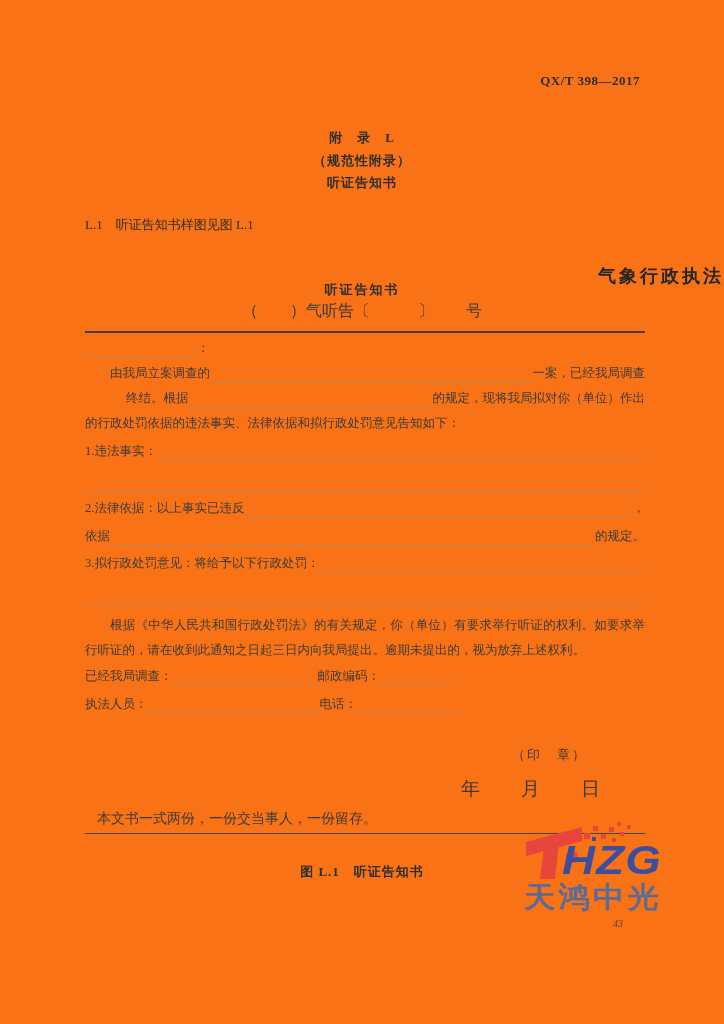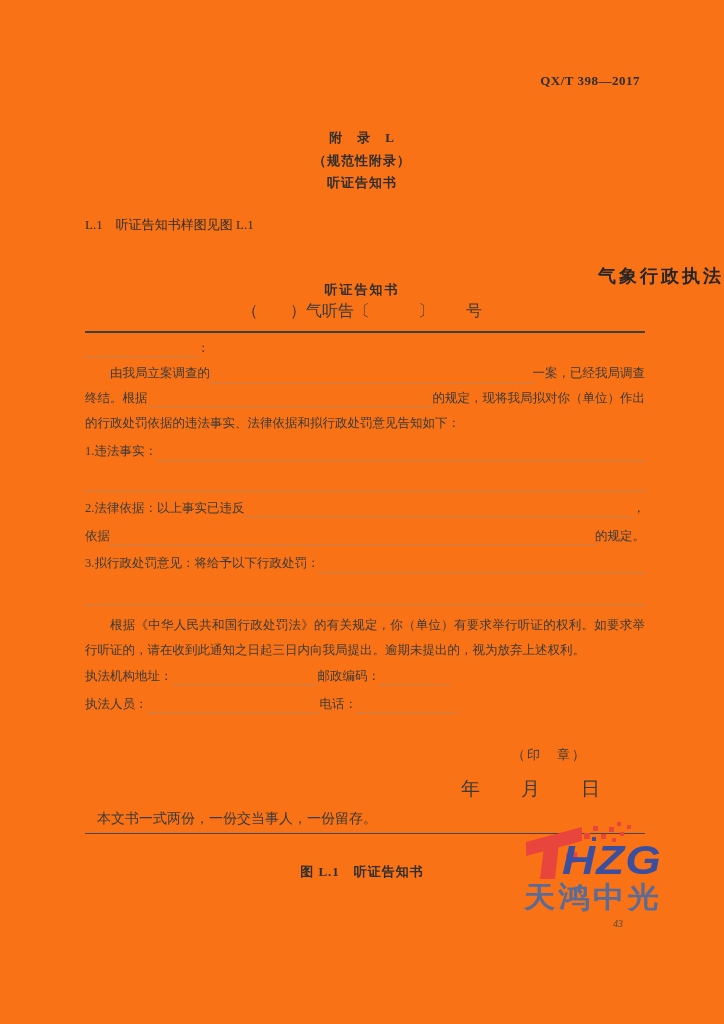--- a/index.html
+++ b/index.html
@@ -57,21 +57,21 @@
       <span class="blank" style="width:112px;"></span>
       <span>：</span>
     </div>
 
     <div class="row indent" style="margin-top:7px;">
       <span>由我局立案调查的</span>
       <span class="blank grow"></span>
       <span>一案，已经我局调查</span>
     </div>
 
-    <div class="row" style="margin-top:7px;">
+    <div class="row" style="margin-top:7px;margin-left:41px;">
       <span>终结。根据</span>
       <span class="blank grow"></span>
       <span>的规定，现将我局拟对你（单位）作出</span>
     </div>
 
     <div class="row" style="margin-top:7px;">
       <span>的行政处罚依据的违法事实、法律依据和拟行政处罚意见告知如下：</span>
     </div>
 
     <div class="row" style="margin-top:10px;">
@@ -100,21 +100,21 @@
       <span class="blank grow"></span>
     </div>
 
     <div class="row" style="margin-top:14px;">
       <span class="blank grow"></span>
     </div>
 
     <div class="para" style="margin-top:8px;">根据《中华人民共和国行政处罚法》的有关规定，你（单位）有要求举行听证的权利。如要求举行听证的，请在收到此通知之日起三日内向我局提出。逾期未提出的，视为放弃上述权利。</div>
 
     <div class="row" style="margin-top:5px;">
-      <span>执法机构地址：</span>
+      <span>已经我局调查：</span>
       <span class="blank" style="width:145px;"></span>
       <span>邮政编码：</span>
       <span class="blank" style="width:70px;"></span>
     </div>
 
     <div class="row" style="margin-top:10px;">
       <span>执法人员：</span>
       <span class="blank" style="width:172px;"></span>
       <span>电话：</span>
       <span class="blank" style="width:100px;"></span>

